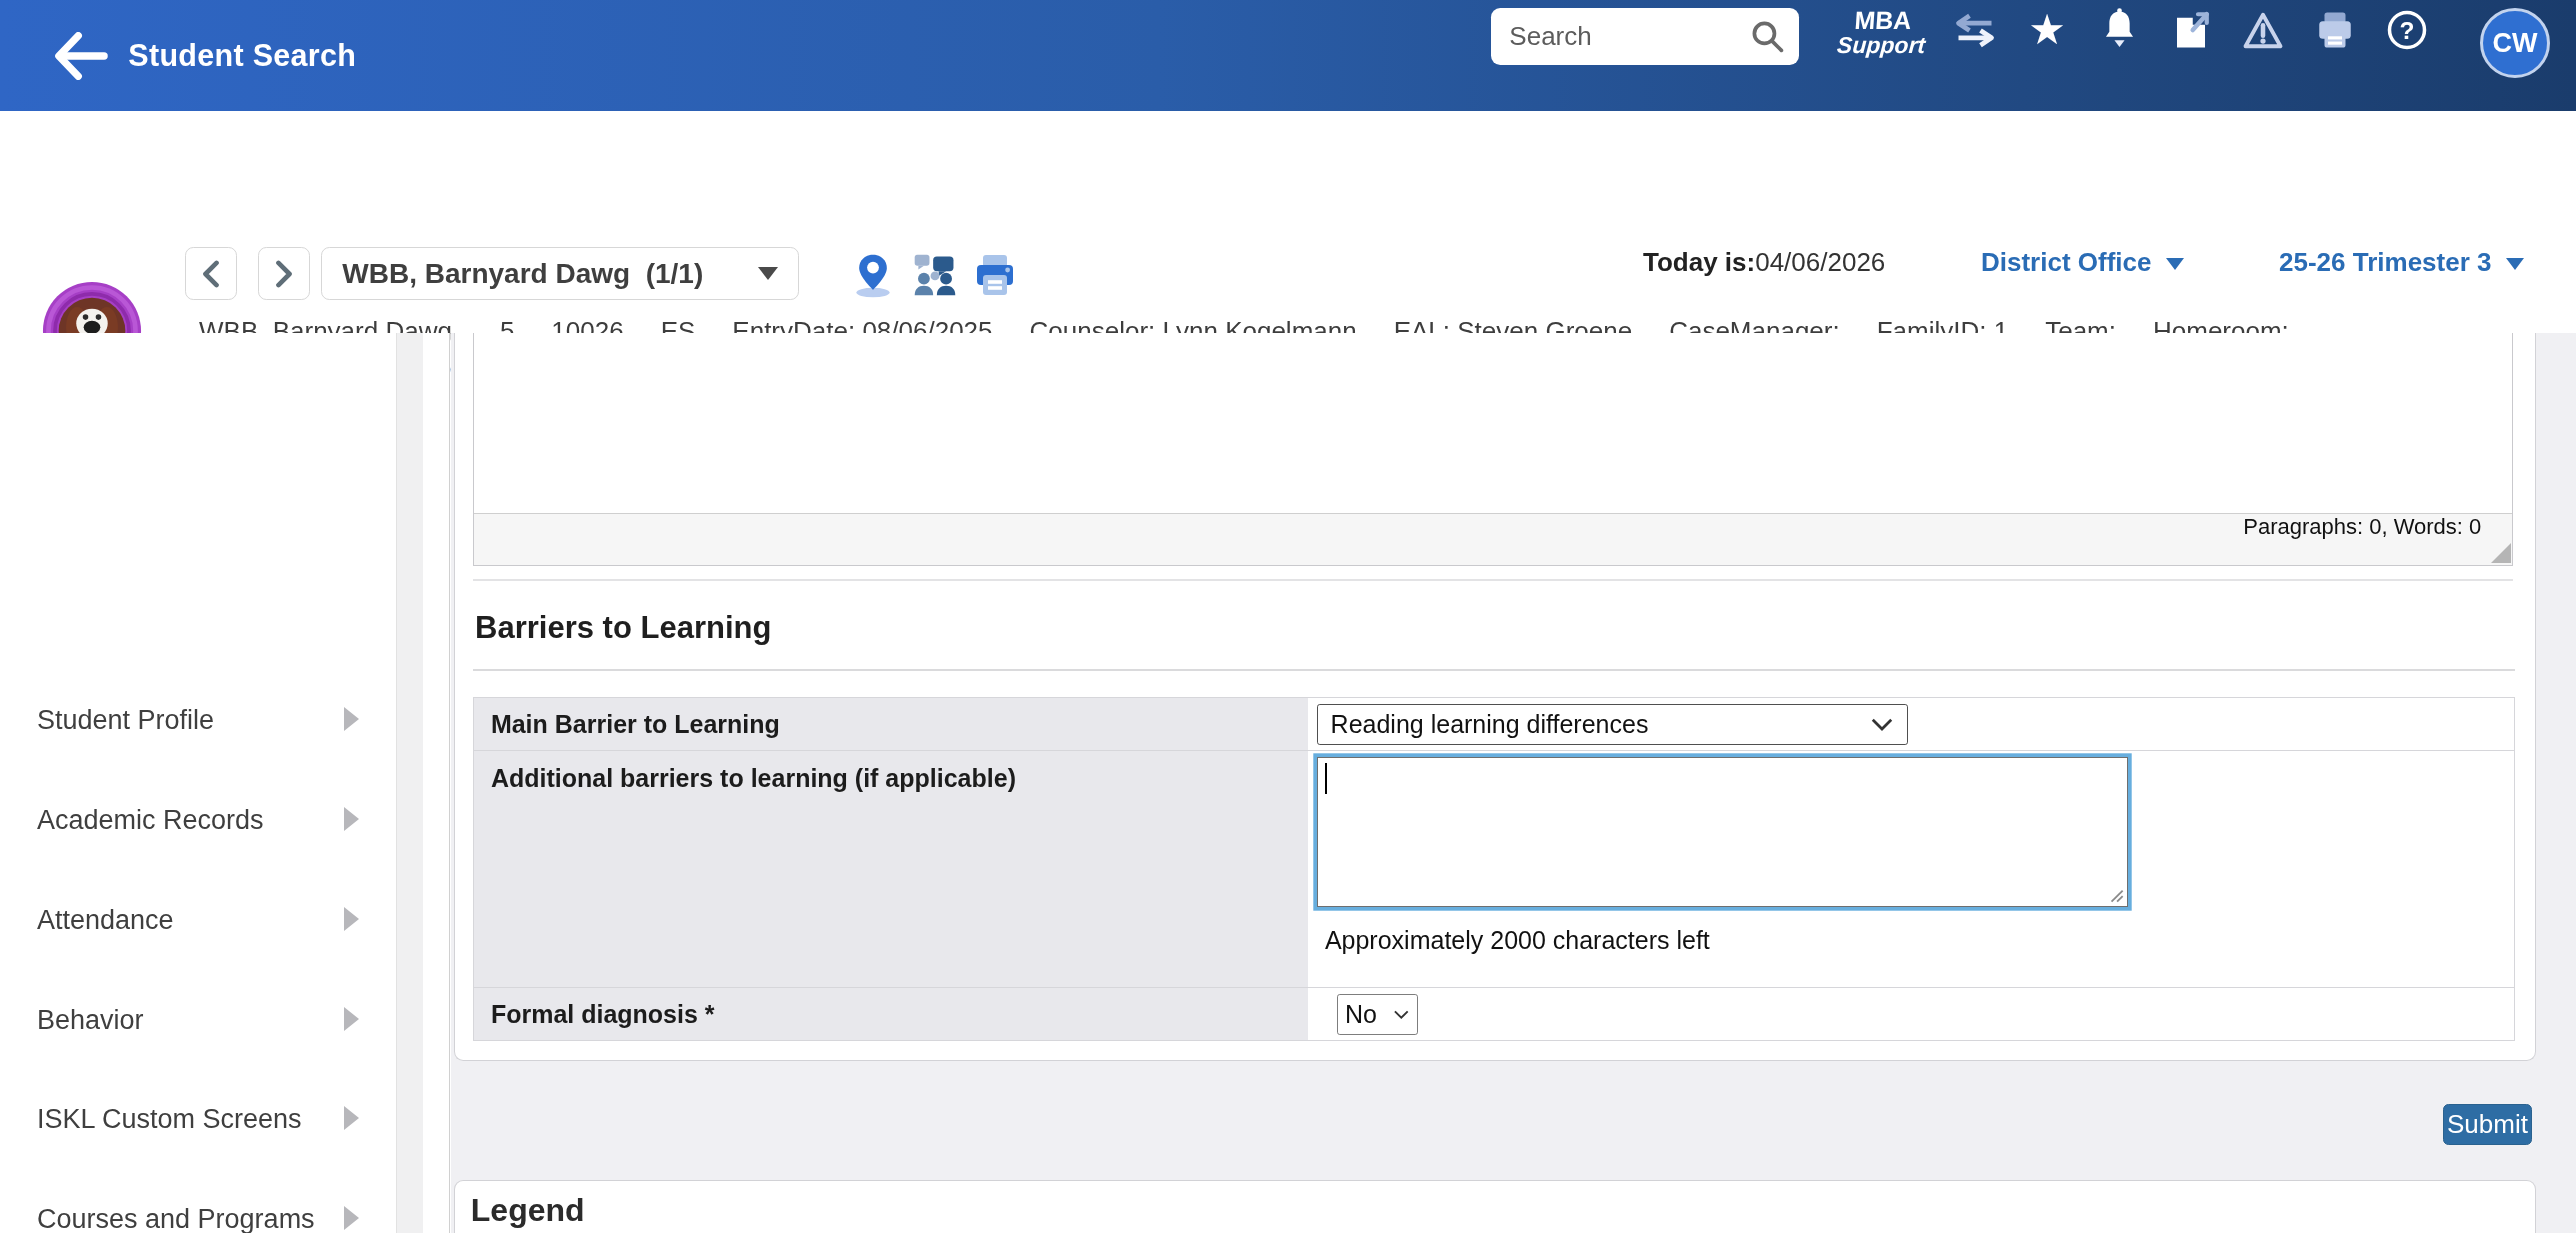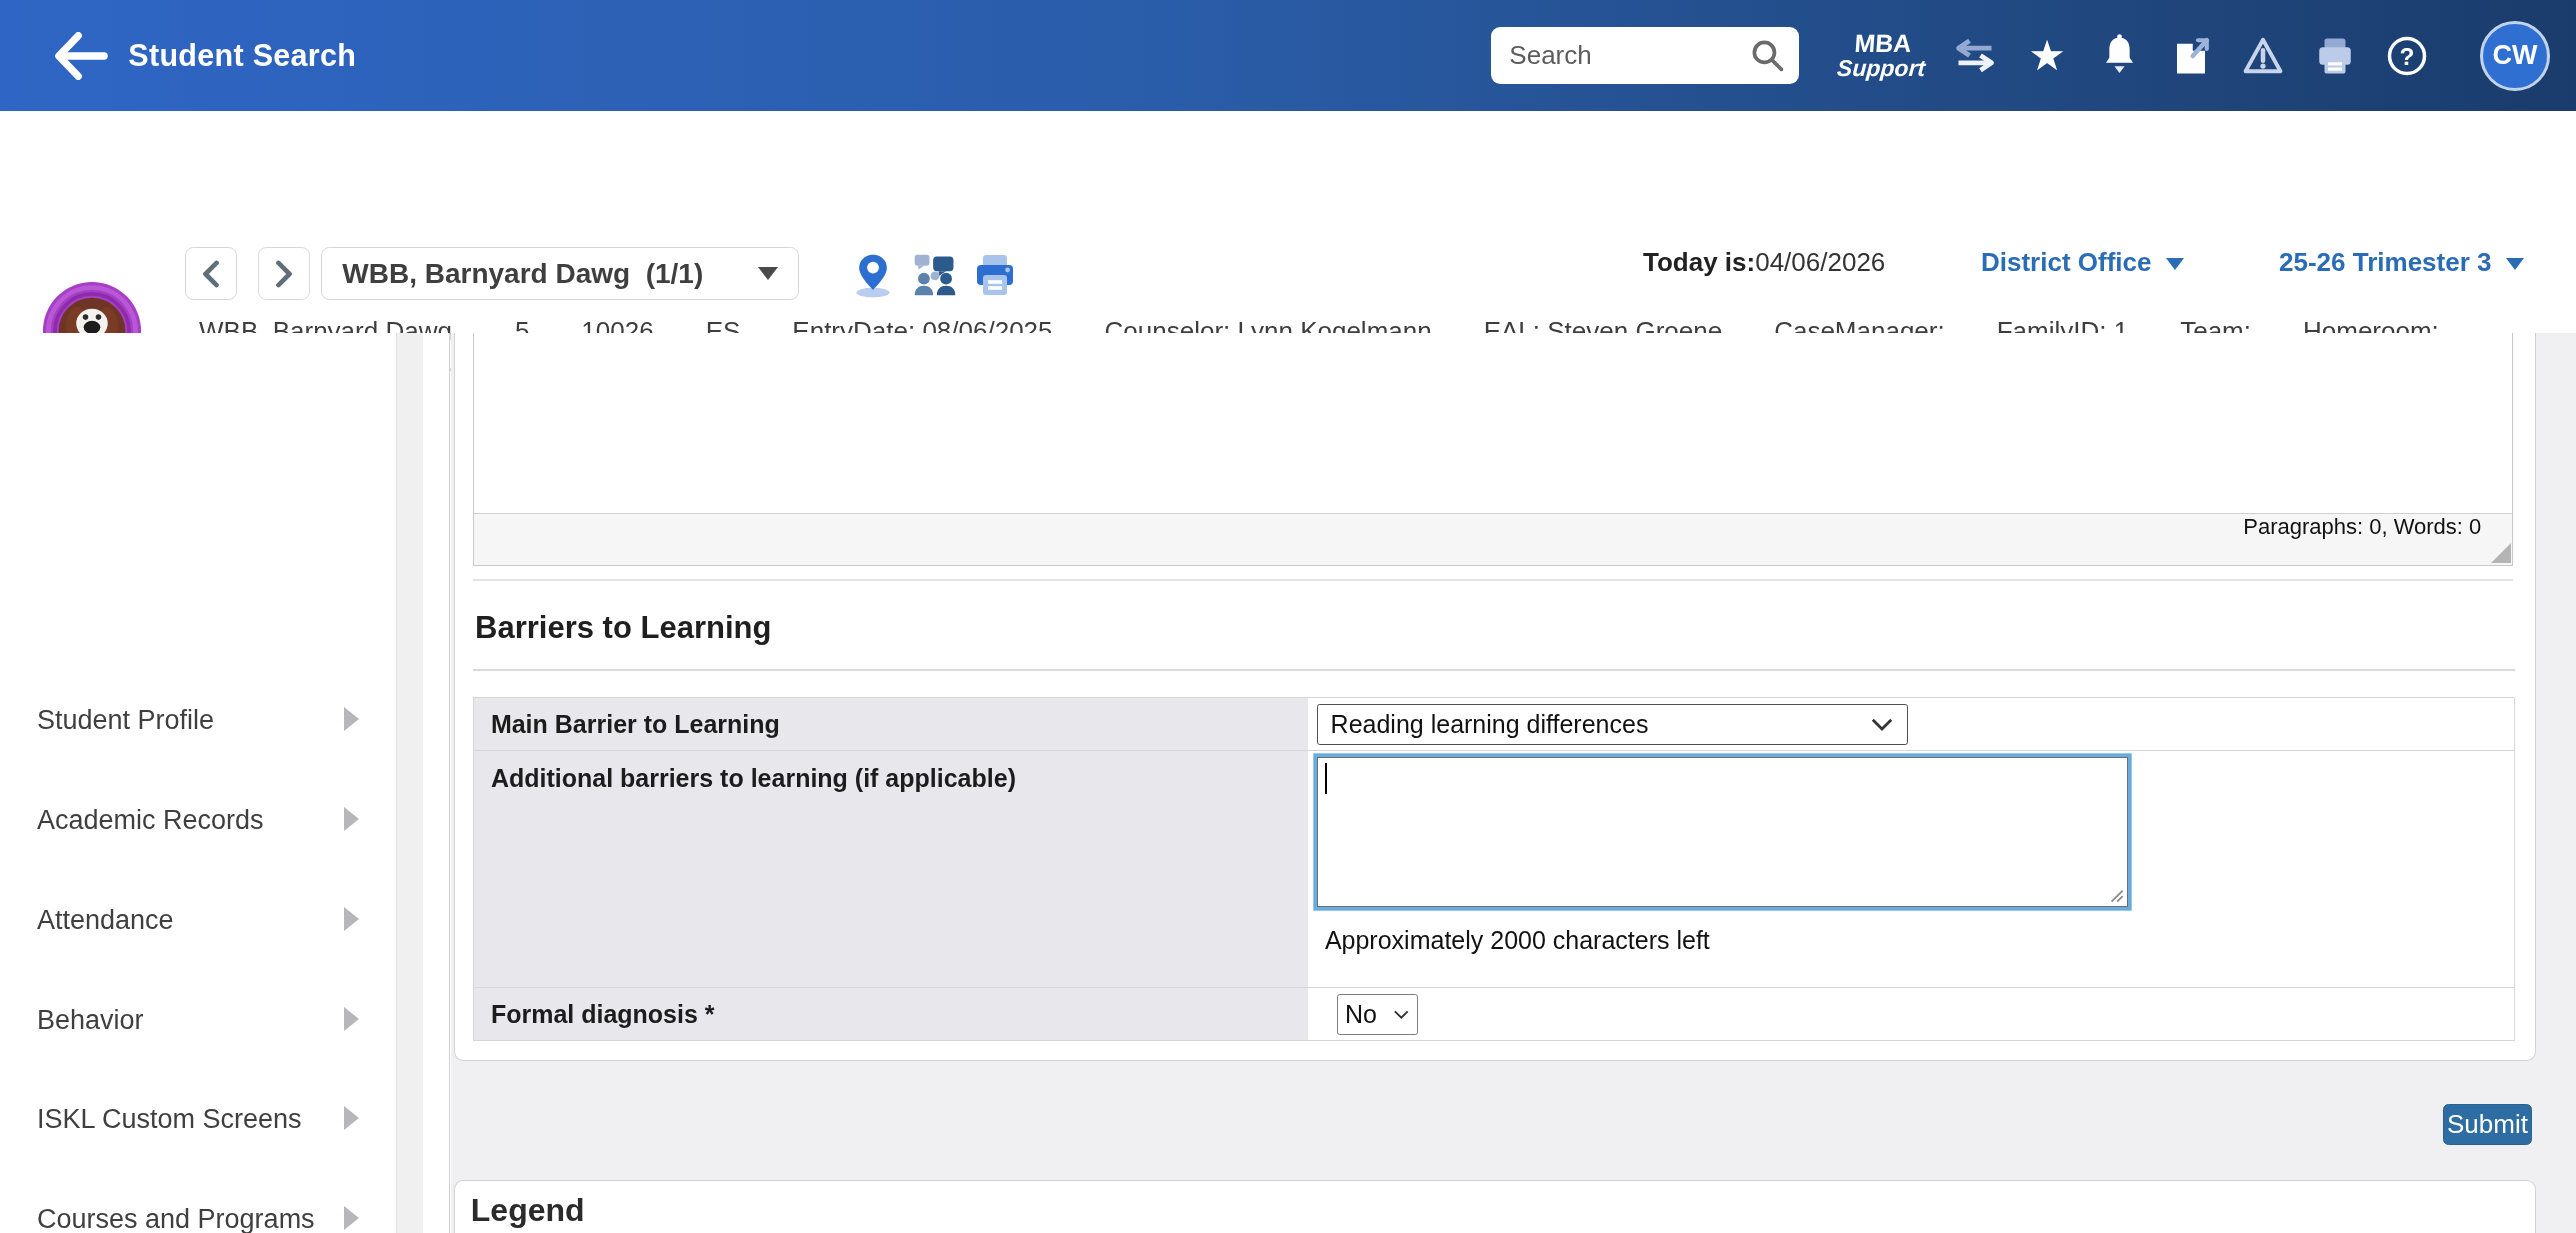--- a/index.html
+++ b/index.html
@@ -5,21 +5,21 @@
   * { margin:0; padding:0; box-sizing:border-box; }
   html,body { width:2576px; height:1234px; overflow:hidden; background:#fff;
               font-family:"Liberation Sans", sans-serif; }
 
   
   #topbar { position:absolute; left:0; top:0; width:2576px; height:111px;
             background:linear-gradient(90deg,#2f66c5 0%, #2a5da9 45%, #20477e 82%, #1a3c6c 100%);
             display:flex; align-items:center; }
   #back-arrow { margin-left:54px; width:54px; height:48px; cursor:pointer; }
   #topbar-title { color:#fff; font-size:30.5px; font-weight:bold; margin-left:20.3px; letter-spacing:0.3px; }
-  #topbar-right { position:absolute; right:26px; top:0; height:111px; display:flex; align-items:center;padding-left:8px; }
+  #topbar-right { position:absolute; right:26px; top:8px; height:111px; display:flex; align-items:flex-start;padding-left:8px; }
   #search-wrap { position:relative; width:308px; height:57px; }
   #search-input { width:308px; height:57px; border:none; border-radius:9.2px; padding:0 65px 0 18.5px;
                   font-size:26px; color:#333; outline:none; background:#fff; }
   #search-input::placeholder { color:#5c5c5c; }
   #search-icon { position:absolute; right:13px; top:10.2px; }
   .mba { color:#fff; text-align:center; font-weight:bold; line-height:25px; font-size:25px;
          margin:0 13px 0 39px; transform:skewX(-4deg); }
   .mba .sub { font-style:italic; font-size:23px; }
   .tb-icon { width:44px; height:44px; margin:0 14px; display:flex; align-items:center; justify-content:center; }
   .tb-star { color:#fff; font-size:42px; line-height:42px; }
@@ -44,21 +44,21 @@
   #pin-icon   { left:849px; }
   #chat-icon  { left:909px; }
   #print2-icon{ left:971px; }
   #today-line { position:absolute; left:1643px; top:136px; font-size:26px; color:#333; }
   #today-line b { color:#222; }
   .blue-dd { position:absolute; top:136px; font-size:26px; font-weight:bold; color:#2a6cb5; cursor:pointer;
              display:flex; align-items:center; }
   .blue-dd .bcaret { width:0; height:0; border-left:9.2px solid transparent; border-right:9.2px solid transparent;
                      border-top:12px solid #2a6cb5; margin-left:14.8px; margin-top:3.7px; }
   #office-dd { left:1981px; } #term-dd { left:2279px; }
-  #info-row { position:absolute; left:199px; top:205px; display:flex; align-items:center; gap:52px;
+  #info-row { position:absolute; left:199px; top:205px; display:flex; align-items:center; gap:37px;
               font-size:26px; color:#3d3d3d; white-space:nowrap; }
   #info-row .seg0 { margin-right:11px; }
   #admissions-link { position:absolute; left:199px; top:242px; font-size:27px; color:#2a6cb5;
                      text-decoration:none; cursor:pointer; }
   #flag-row { position:absolute; left:181px; top:277px; display:flex; align-items:center; gap:24px; }
   #sp-badge { width:39px; height:39px; background:#2e73c0; border-radius:7.4px; color:#fff; font-size:19.4px;
               font-weight:bold; display:flex; align-items:center; justify-content:center; }
   #stop-icon { width:39px; height:39px; border:5.5px solid #c23b2e; border-radius:50%;
                display:flex; align-items:center; justify-content:center; }
   #stop-icon .sq { width:14.8px; height:14.8px; background:#c23b2e; border-radius:2.8px; }

